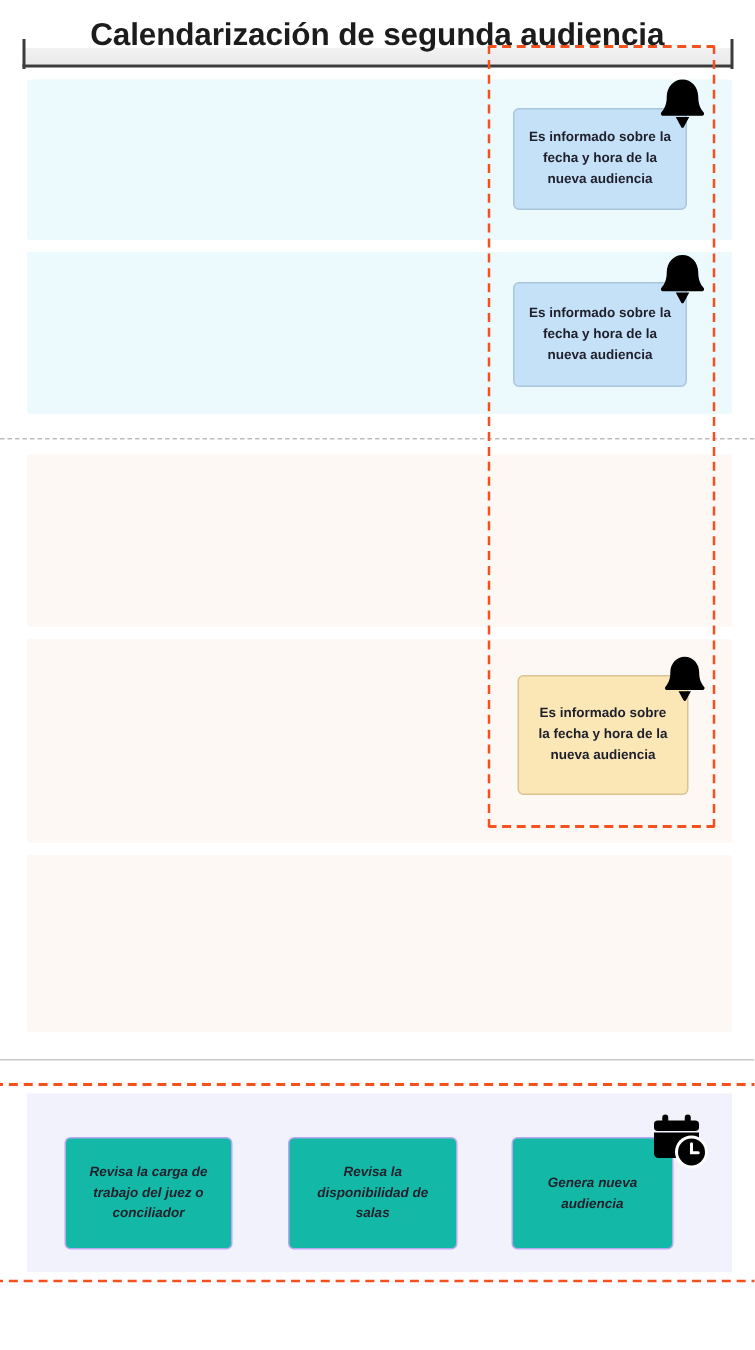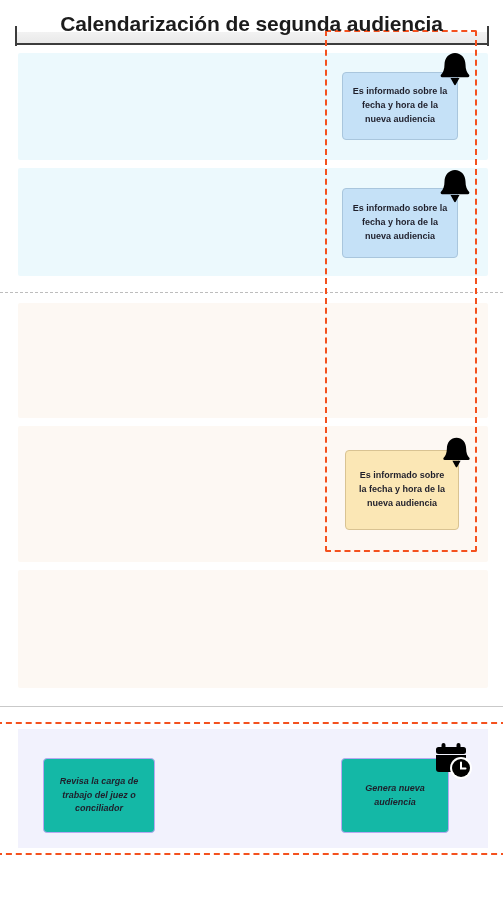--- a/index.html
+++ b/index.html
@@ -116,20 +116,21 @@
       <path d="M13.5 28h9l-3.6 6.6c-.4.8-1.4.8-1.8 0L13.5 28z" fill="#000"></path>
     </svg>
   </div>
 
   <div class="section-rule"></div>
 
   <div class="band"></div>
   <div class="redbox redbox-bottom"></div>
 
   <div class="card purple card-t1">Revisa la carga de trabajo del juez o conciliador</div>
+  <div class="card purple card-t2">Revisa la disponibilidad de salas</div>
   <div class="card purple card-t3">Genera nueva audiencia</div>
 
   <div class="icon icon-cal">
     <svg width="42" height="42" viewBox="0 0 42 42">
       <rect x="4" y="7" width="30" height="7" rx="2.5" fill="#000"></rect>
       <rect x="9.5" y="3" width="4" height="7" rx="2" fill="#000"></rect>
       <rect x="24.5" y="3" width="4" height="7" rx="2" fill="#000"></rect>
       <path d="M4 15h30v14a3 3 0 0 1-3 3H7a3 3 0 0 1-3-3V15z" fill="#000"></path>
       <circle cx="29" cy="28" r="11" fill="#ffffff"></circle>
       <circle cx="29" cy="28" r="9" fill="#000"></circle>

